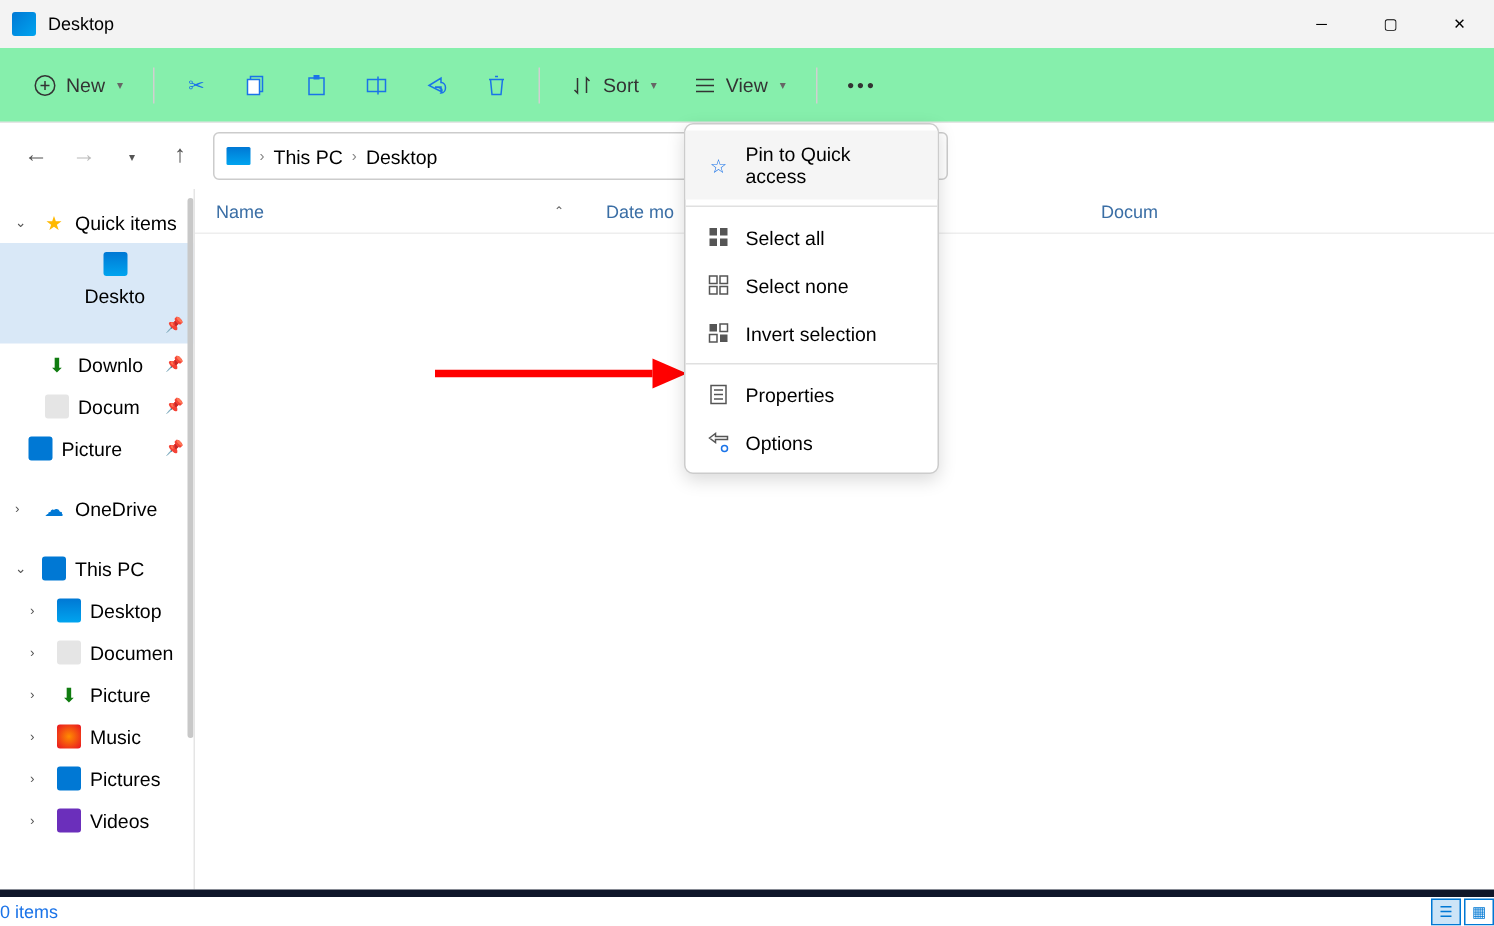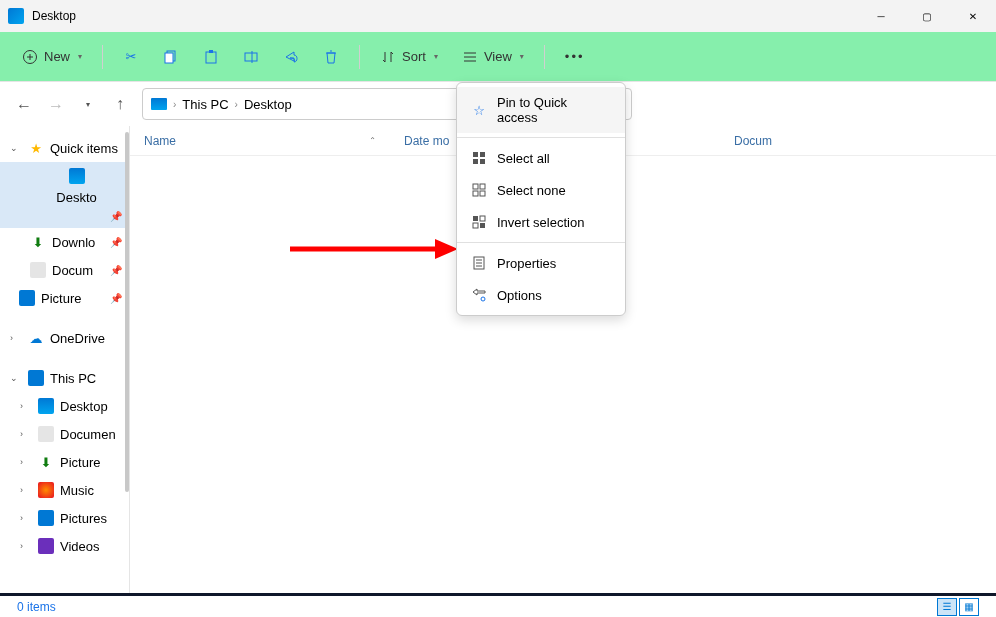--- a/index.html
+++ b/index.html
@@ -58,21 +58,21 @@
 .ctx { position: absolute; left: 456px; top: 82px; width: 170px; background: #fff; border: 1px solid #ccc; border-radius: 6px; box-shadow: 0 4px 12px rgba(0,0,0,0.15); padding: 4px 0; font-size: 13px; z-index: 100; }
 .ctx-item { display: flex; align-items: center; gap: 10px; padding: 8px 14px; }
 .ctx-item.hl { background: #f5f5f5; }
 .ctx-sep { height: 1px; background: #e0e0e0; margin: 4px 0; }
 .ctx-ico { width: 16px; height: 16px; display: inline-flex; align-items: center; justify-content: center; color: #555; }
 
 
 .arrow { position: absolute; left: 290px; top: 234px; z-index: 90; }
 
 
-.statusbar { position: absolute; bottom: 0; left: 0; right: 0; height: 24px; border-top: 3px solid #0f172a; display: flex; align-items: center; padding: 0 17px; font-size: 12px; color: #1a73e8; }
+.statusbar { position: absolute; bottom: 0; left: 0; right: 0; height: 24px; border-top: 5px solid #0f172a; display: flex; align-items: center; padding: 0 0; font-size: 12px; color: #1a73e8; }
 .statusbar .view-toggles { margin-left: auto; display: flex; gap: 2px; }
 .statusbar .vt { width: 20px; height: 18px; border: 1px solid #0078d4; display: flex; align-items: center; justify-content: center; color: #0078d4; font-size: 10px; }
 .statusbar .vt.active { background: #cce4f7; }
 </style>
 </head>
 <body>
 
 <div class="titlebar">
   <div class="app-icon"></div>
   <span class="title">Desktop</span>

